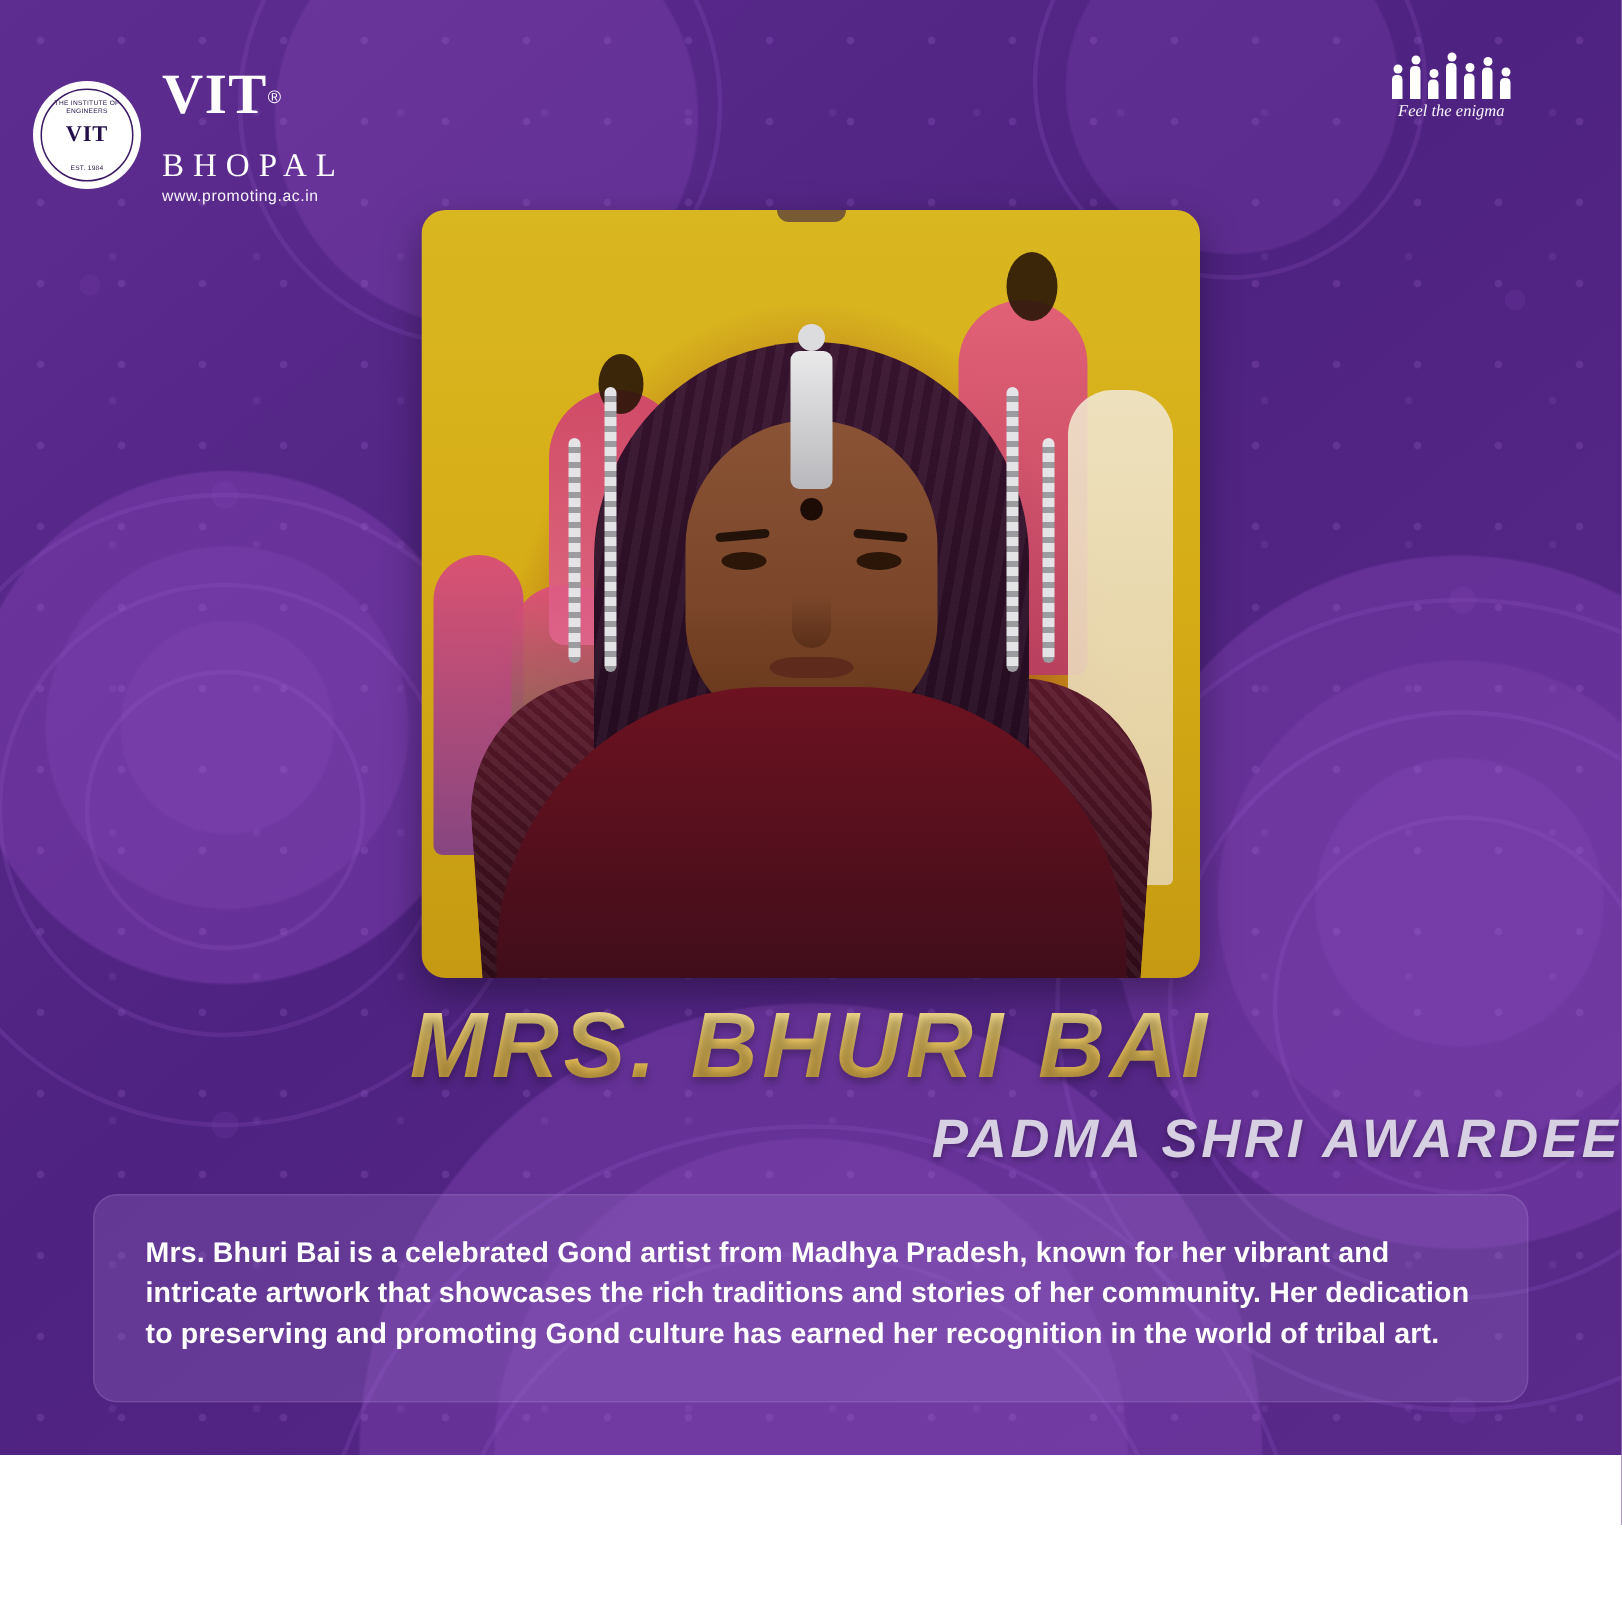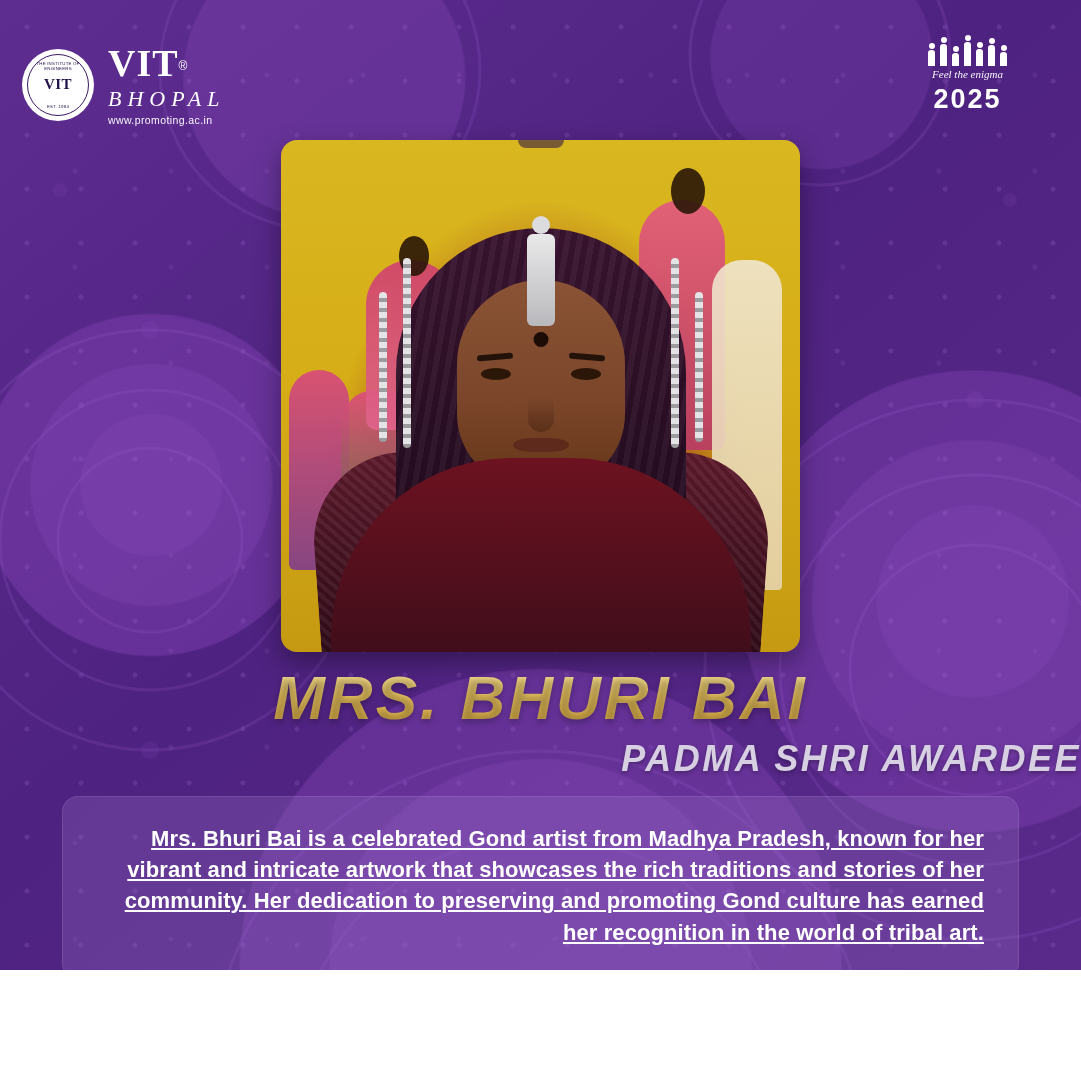--- a/index.html
+++ b/index.html
@@ -106,22 +106,21 @@
   }
   .vit-wordmark .wm-reg {
     font-size: 12px;
     vertical-align: super;
     font-family: "Liberation Sans", sans-serif;
   }
   .vit-wordmark .wm-bhopal {
     font-family: "Liberation Serif", serif;
     font-size: 22px;
     letter-spacing: 6px;
-    margin-top: 6px;
-    font-style: italic;
+    margin-top: 17px;
   }
   .vit-wordmark .wm-url {
     font-size: 10.5px;
     letter-spacing: .4px;
     margin-top: 5px;
     opacity: .95;
   }
 
   .fest-logo {
     position: absolute;
@@ -407,27 +406,26 @@
     left: 62px;
     top: 796px;
     width: 957px;
     padding: 26px 34px 30px;
     border-radius: 16px;
     background: rgba(150,110,195,0.30);
     border: 1px solid rgba(220,200,245,0.12);
   }
   .desc-text {
     color: #ffffff;
-    text-align: right;
-    font-family: "Liberation Sans", sans-serif;
-    font-weight: bold;
-    font-size: 22px;
+    text-align: left;
+    font-family: "Liberation Sans", sans-serif;
+    font-weight: bold;
+    font-size: 19px;
     line-height: 1.42;
     letter-spacing: .1px;
-    text-decoration: underline;
   }
 </style>
 </head>
 <body>
 
 <div class="poster">
 
   <div class="texture"></div>
 
   <svg class="arcs" viewBox="0 0 1081 1081">
@@ -474,21 +472,20 @@
     <div class="fest-figures">
       <span class="fig" style="height:16px"></span>
       <span class="fig" style="height:22px"></span>
       <span class="fig" style="height:13px"></span>
       <span class="fig" style="height:24px"></span>
       <span class="fig" style="height:17px"></span>
       <span class="fig" style="height:21px"></span>
       <span class="fig" style="height:14px"></span>
     </div>
     <div class="fest-tag">Feel the enigma</div>
-    <div class="fest-year">2025</div>
   </div>
 
   <div class="portrait-wrap">
     <div class="portrait-notch"></div>
     <div class="portrait">
       <div class="bg-fig bgf1"></div>
       <div class="bg-fig bgf2"></div>
       <div class="bg-fig bgf3"></div>
       <div class="bg-fig bgf4"></div>
       <div class="bg-fig bgf5"></div>

